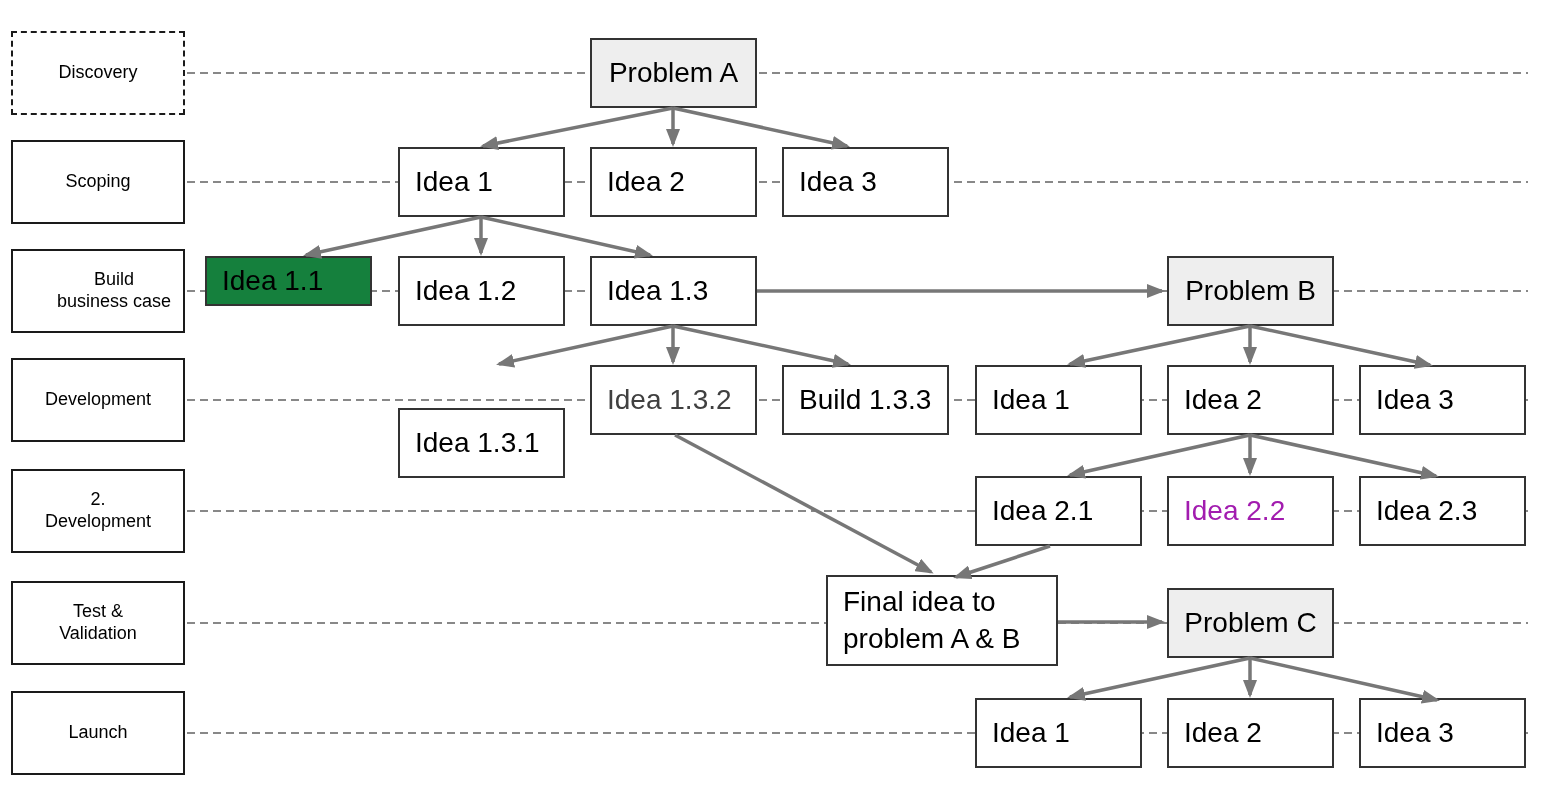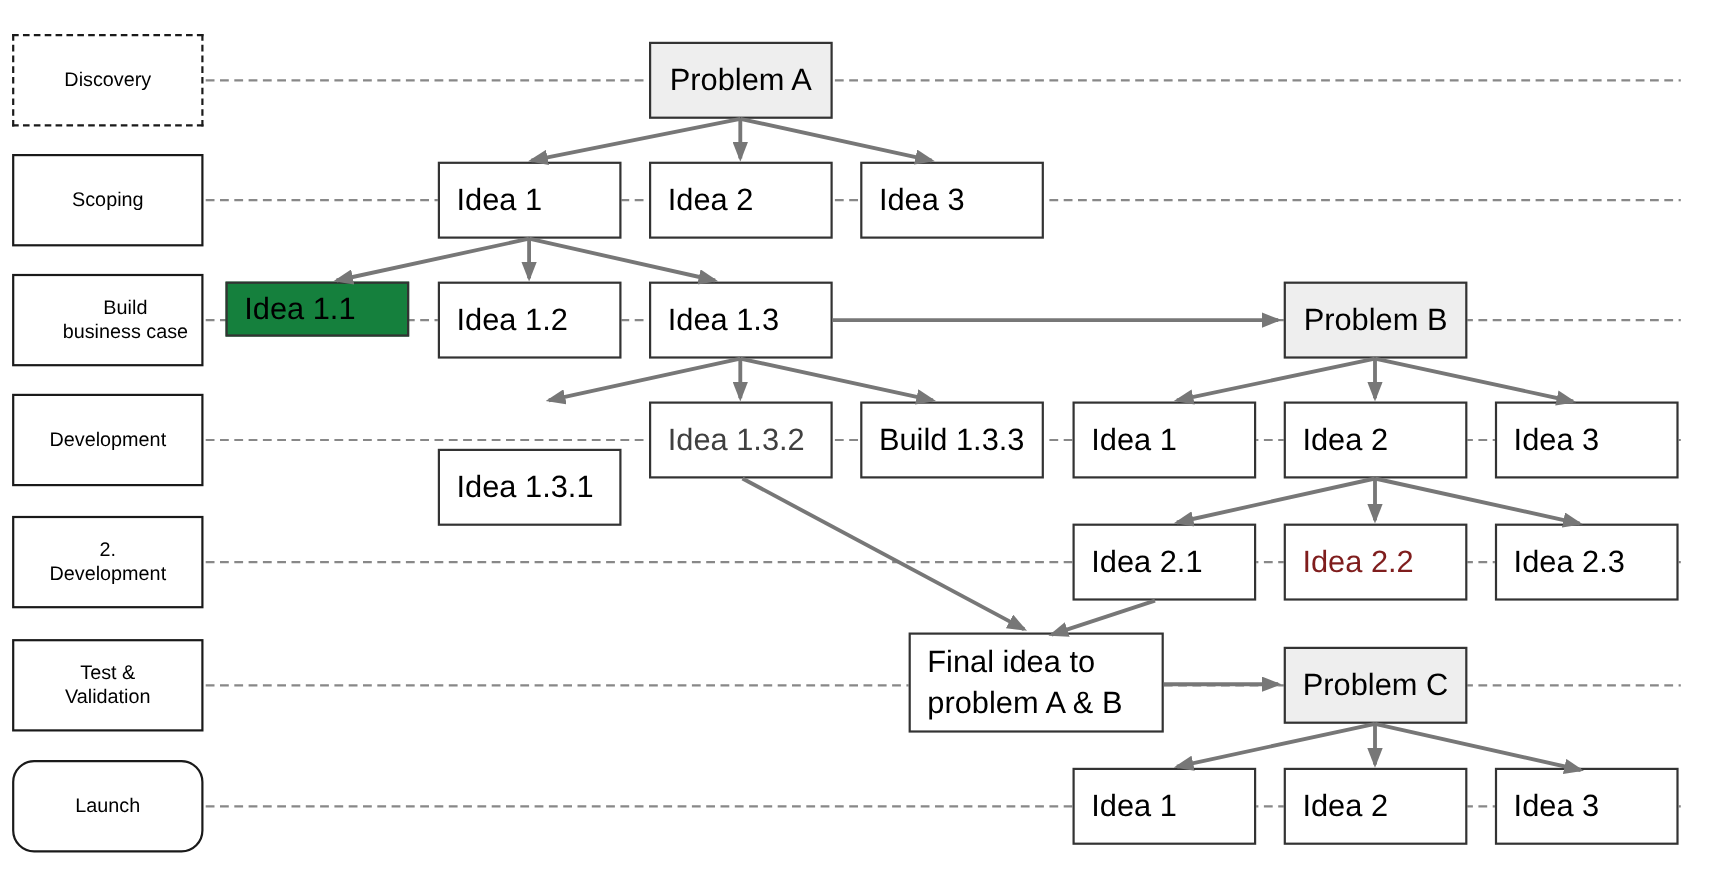--- a/index.html
+++ b/index.html
@@ -39,39 +39,39 @@
   <div id="stages">
       <div class="stage dashed" style="left: 11px; top: 31px; width: 174px; height: 84px; border-color: rgb(26, 26, 26); color: rgb(0, 0, 0);">Discovery</div>
       <div class="stage" style="left: 11px; top: 140px; width: 174px; height: 84px; border-color: rgb(26, 26, 26); color: rgb(0, 0, 0);">Scoping</div>
       <div class="stage" style="left: 11px; top: 249px; width: 174px; height: 84px; border-color: rgb(26, 26, 26); color: rgb(0, 0, 0); padding-left: 32px;">Build
 business case</div>
       <div class="stage" style="left: 11px; top: 358px; width: 174px; height: 84px; border-color: rgb(26, 26, 26); color: rgb(0, 0, 0);">Development</div>
       <div class="stage" style="left: 11px; top: 469px; width: 174px; height: 84px; border-color: rgb(26, 26, 26); color: rgb(0, 0, 0);">2.
 Development</div>
       <div class="stage" style="left: 11px; top: 581px; width: 174px; height: 84px; border-color: rgb(26, 26, 26); color: rgb(0, 0, 0);">Test &amp;
 Validation</div>
-      <div class="stage" style="left: 11px; top: 691px; width: 174px; height: 84px; border-color: rgb(26, 26, 26); color: rgb(0, 0, 0); border-radius: 20px;">Launch</div>
+      <div class="stage" style="left: 11px; top: 691px; width: 174px; height: 84px; border-color: rgb(26, 26, 26); color: rgb(0, 0, 0);">Launch</div>
     </div>
   <div id="nodes">
       <div class="node problem" style="left: 590px; top: 38px; width: 167px; height: 70px; border-color: rgb(51, 51, 51); color: rgb(0, 0, 0); background: rgb(238, 238, 238);">Problem A</div>
       <div class="node idea" style="left: 398px; top: 147px; width: 167px; height: 70px; border-color: rgb(51, 51, 51); color: rgb(0, 0, 0); background: rgb(255, 255, 255);">Idea 1</div>
       <div class="node idea" style="left: 590px; top: 147px; width: 167px; height: 70px; border-color: rgb(51, 51, 51); color: rgb(0, 0, 0); background: rgb(255, 255, 255);">Idea 2</div>
       <div class="node idea" style="left: 782px; top: 147px; width: 167px; height: 70px; border-color: rgb(51, 51, 51); color: rgb(0, 0, 0); background: rgb(255, 255, 255);">Idea 3</div>
       <div class="node idea" style="left: 205px; top: 256px; width: 167px; height: 50px; border-color: rgb(51, 51, 51); color: rgb(0, 0, 0); background: #15803d;">Idea 1.1</div>
       <div class="node idea" style="left: 398px; top: 256px; width: 167px; height: 70px; border-color: rgb(51, 51, 51); color: rgb(0, 0, 0); background: rgb(255, 255, 255);">Idea 1.2</div>
       <div class="node idea" style="left: 590px; top: 256px; width: 167px; height: 70px; border-color: rgb(51, 51, 51); color: rgb(0, 0, 0); background: rgb(255, 255, 255);">Idea 1.3</div>
       <div class="node problem" style="left: 1167px; top: 256px; width: 167px; height: 70px; border-color: rgb(51, 51, 51); color: rgb(0, 0, 0); background: rgb(238, 238, 238);">Problem B</div>
       <div class="node idea" style="left: 398px; top: 365px; width: 167px; height: 70px; border-color: rgb(51, 51, 51); color: rgb(0, 0, 0); background: rgb(255, 255, 255); margin-top: 43px;">Idea 1.3.1</div>
       <div class="node idea" style="left: 590px; top: 365px; width: 167px; height: 70px; border-color: rgb(51, 51, 51); color: #404040; background: rgb(255, 255, 255);">Idea 1.3.2</div>
       <div class="node idea" style="left: 782px; top: 365px; width: 167px; height: 70px; border-color: rgb(51, 51, 51); color: rgb(0, 0, 0); background: rgb(255, 255, 255);">Build 1.3.3</div>
       <div class="node idea" style="left: 975px; top: 365px; width: 167px; height: 70px; border-color: rgb(51, 51, 51); color: rgb(0, 0, 0); background: rgb(255, 255, 255);">Idea 1</div>
       <div class="node idea" style="left: 1167px; top: 365px; width: 167px; height: 70px; border-color: rgb(51, 51, 51); color: rgb(0, 0, 0); background: rgb(255, 255, 255);">Idea 2</div>
       <div class="node idea" style="left: 1359px; top: 365px; width: 167px; height: 70px; border-color: rgb(51, 51, 51); color: rgb(0, 0, 0); background: rgb(255, 255, 255);">Idea 3</div>
       <div class="node idea" style="left: 975px; top: 476px; width: 167px; height: 70px; border-color: rgb(51, 51, 51); color: rgb(0, 0, 0); background: rgb(255, 255, 255);">Idea 2.1</div>
-      <div class="node idea" style="left: 1167px; top: 476px; width: 167px; height: 70px; border-color: rgb(51, 51, 51); color: #7f1d1d; background: rgb(255, 255, 255);">Idea 2.2</div>
+      <div class="node idea" style="left: 1167px; top: 476px; width: 167px; height: 70px; border-color: rgb(51, 51, 51); color: #a21caf; background: rgb(255, 255, 255);">Idea 2.2</div>
       <div class="node idea" style="left: 1359px; top: 476px; width: 167px; height: 70px; border-color: rgb(51, 51, 51); color: rgb(0, 0, 0); background: rgb(255, 255, 255);">Idea 2.3</div>
       <div class="node final" style="left: 826px; top: 575px; width: 232px; height: 91px; border-color: rgb(51, 51, 51); color: rgb(0, 0, 0); background: rgb(255, 255, 255);">Final idea to
 problem A &amp; B</div>
       <div class="node problem" style="left: 1167px; top: 588px; width: 167px; height: 70px; border-color: rgb(51, 51, 51); color: rgb(0, 0, 0); background: rgb(238, 238, 238);">Problem C</div>
       <div class="node idea" style="left: 975px; top: 698px; width: 167px; height: 70px; border-color: rgb(51, 51, 51); color: rgb(0, 0, 0); background: rgb(255, 255, 255);">Idea 1</div>
       <div class="node idea" style="left: 1167px; top: 698px; width: 167px; height: 70px; border-color: rgb(51, 51, 51); color: rgb(0, 0, 0); background: rgb(255, 255, 255);">Idea 2</div>
       <div class="node idea" style="left: 1359px; top: 698px; width: 167px; height: 70px; border-color: rgb(51, 51, 51); color: rgb(0, 0, 0); background: rgb(255, 255, 255);">Idea 3</div>
     </div>
   <svg id="edge-layer" class="layer" width="1560" height="794">
     <defs>

